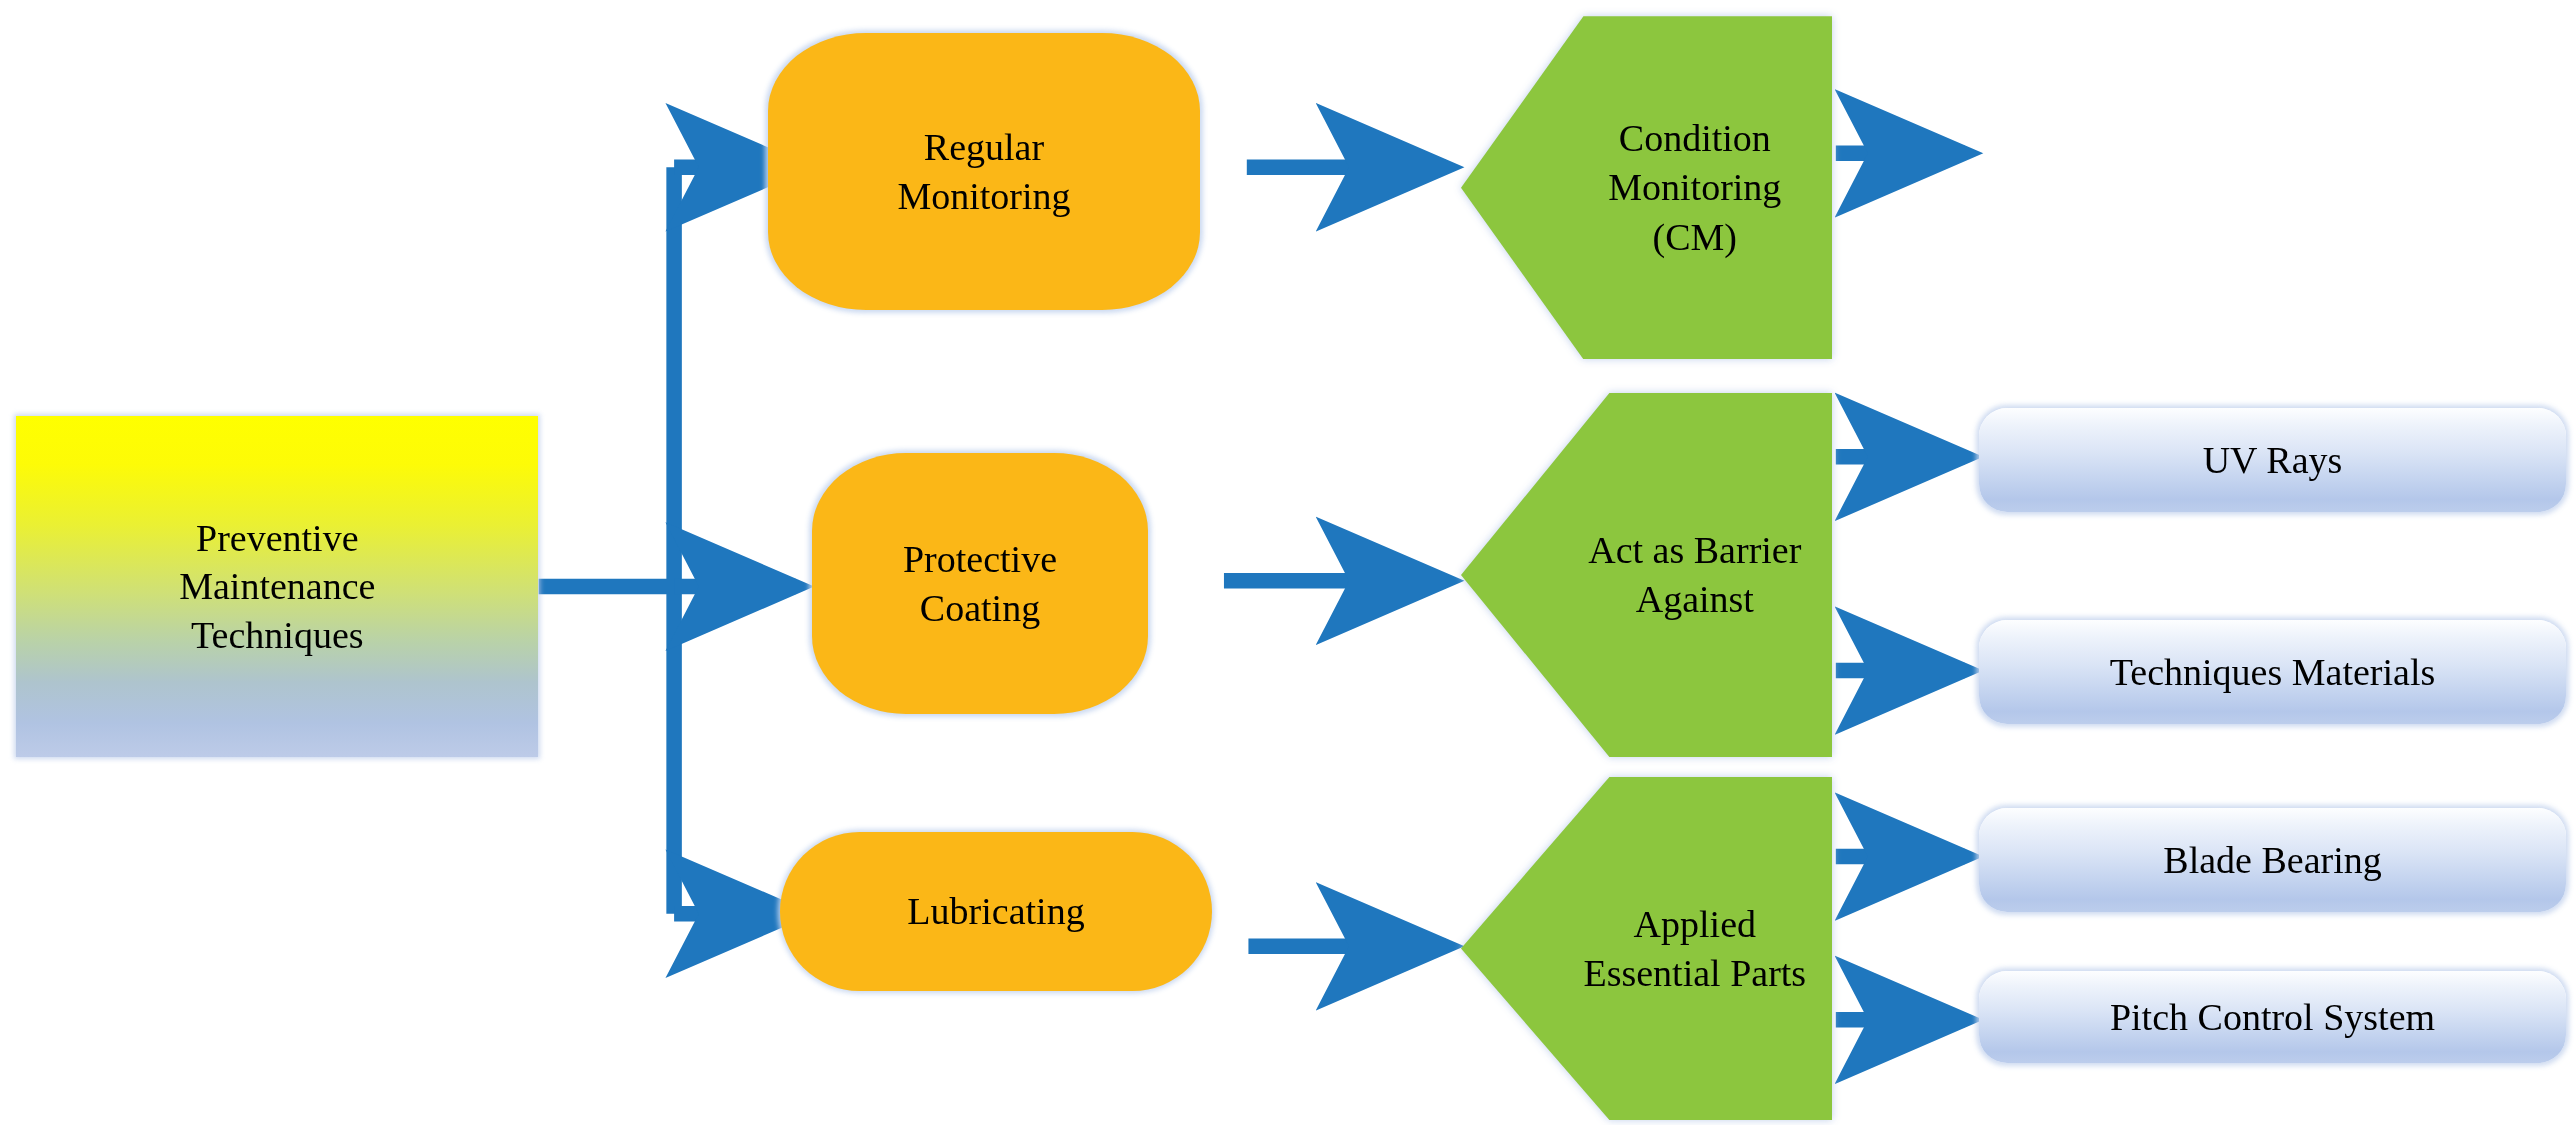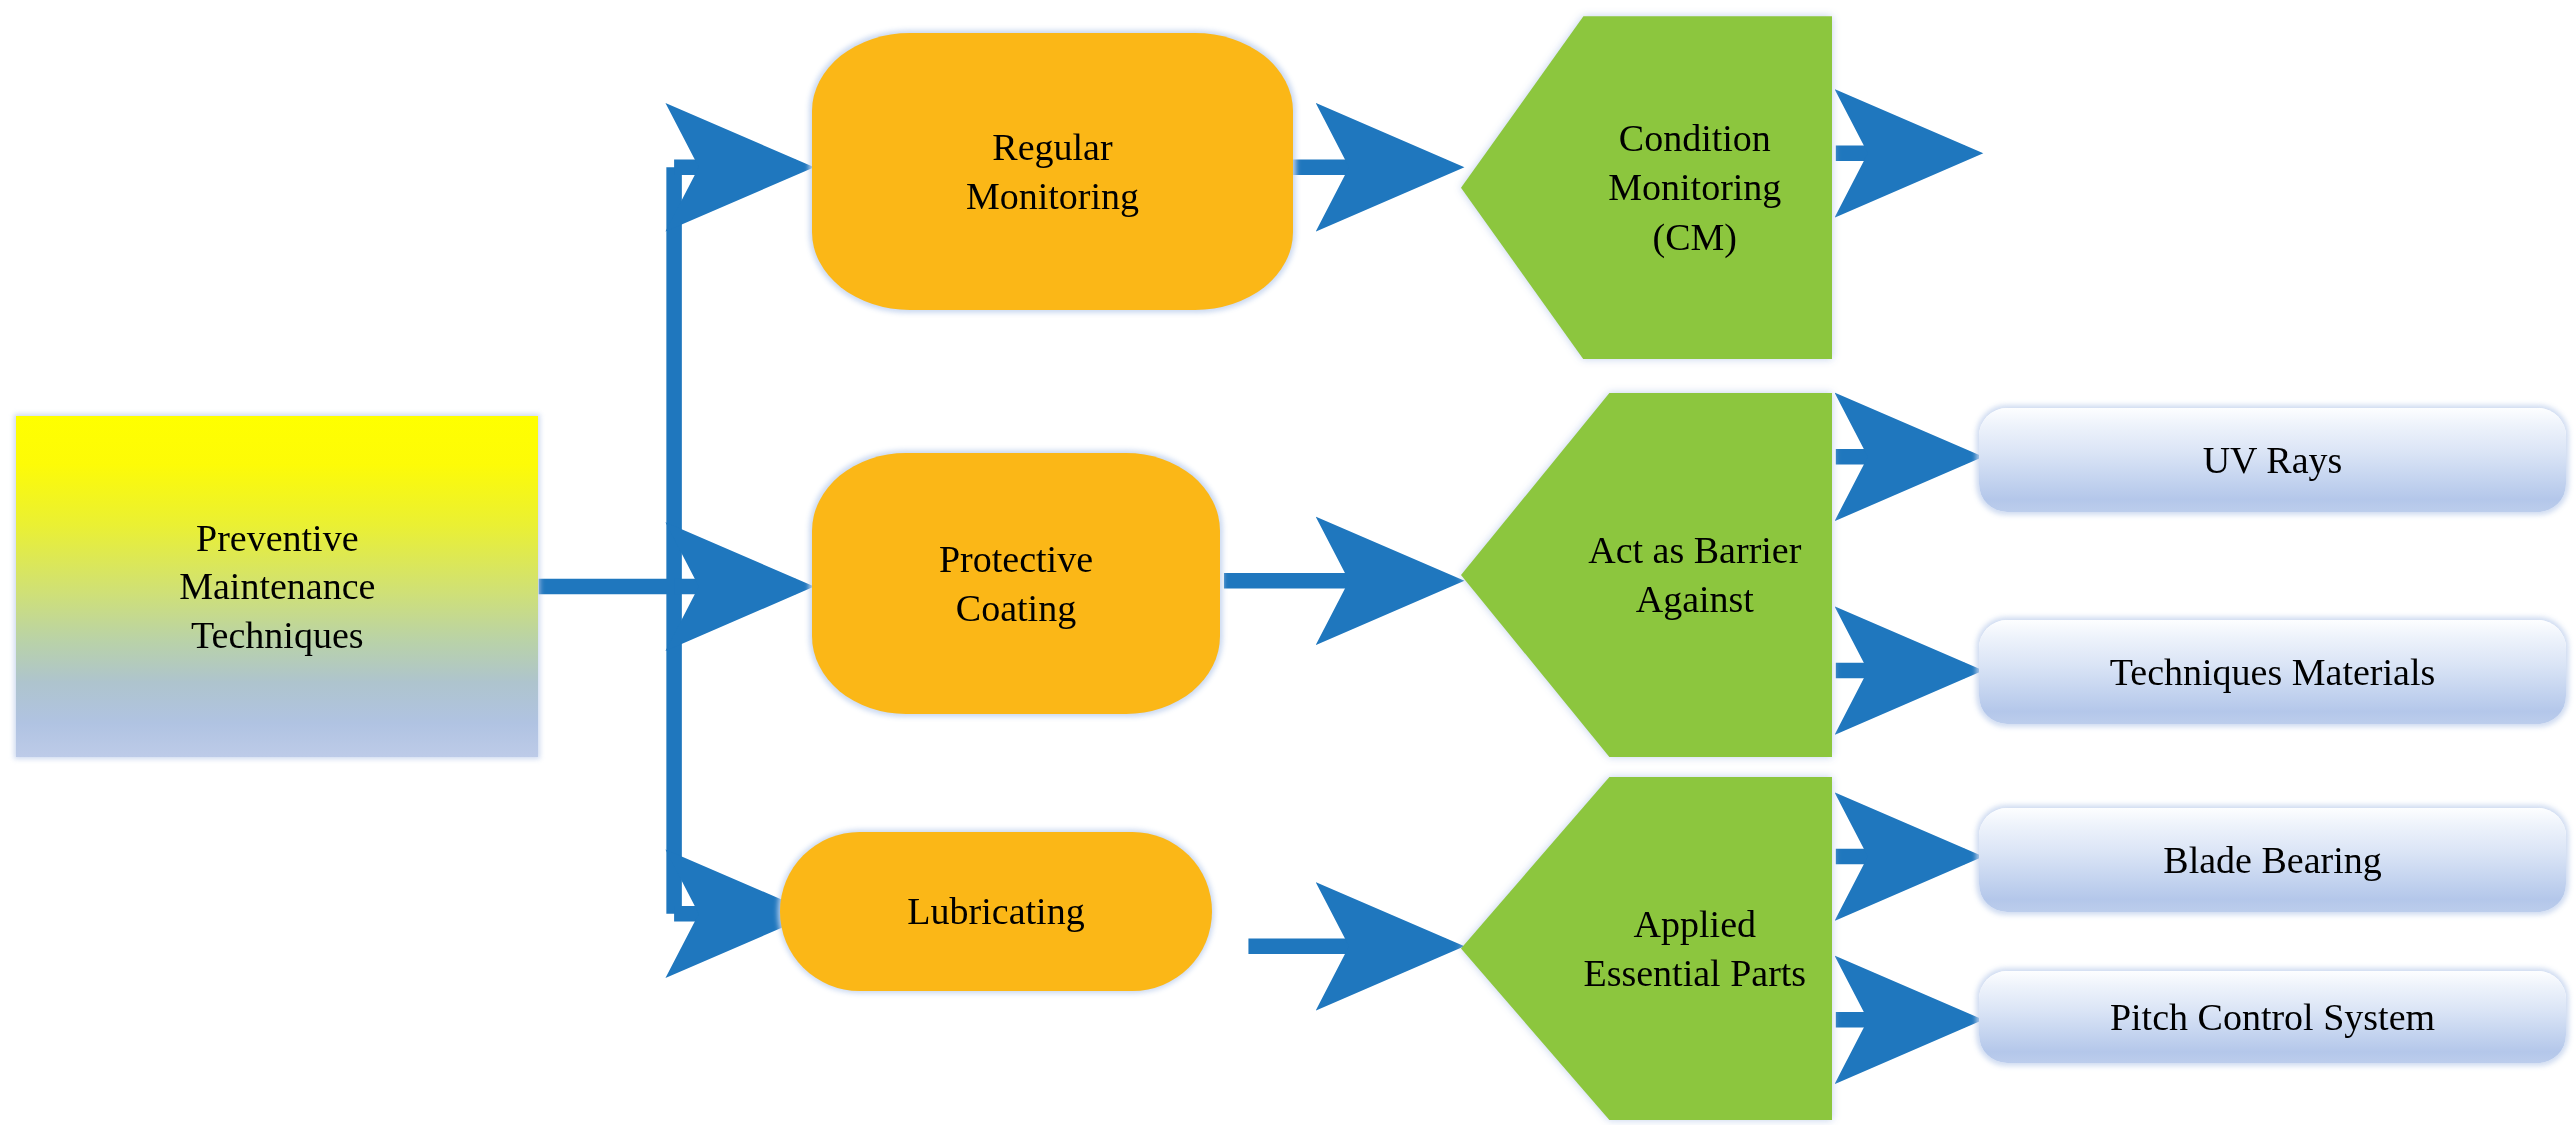--- a/index.html
+++ b/index.html
@@ -58,22 +58,22 @@
   }
   .root-node .lines { padding: 0 6.5px; }
 
   
   .stage1-node {
     background: #fbb717;
     border-radius: 98px / 78px;
     box-shadow: 0 0 5.7px 2.4px rgba(198, 214, 240, 0.9);
     font-size: 38px;
   }
-  .s1-a { left: 812px; top: 33px;   width: 481px; height: 277px; }
-  .s1-b { left: 812px; top: 453px;  width: 408px; height: 261px; border-radius: 94px / 78px; }
+  .s1-a { left: 768px; top: 33px;   width: 432px; height: 277px; }
+  .s1-b { left: 812px; top: 453px;  width: 336px; height: 261px; border-radius: 94px / 78px; }
   .s1-c { left: 780px; top: 832px; width: 432px; height: 159px; border-radius: 80px / 80px; }
 
   
   .stage2-wrap {
     position: absolute;
     filter: drop-shadow(0 0 4.1px rgba(190, 205, 235, 0.95));
   }
   .stage2-shape {
     position: absolute;
     left: 0; top: 0;

